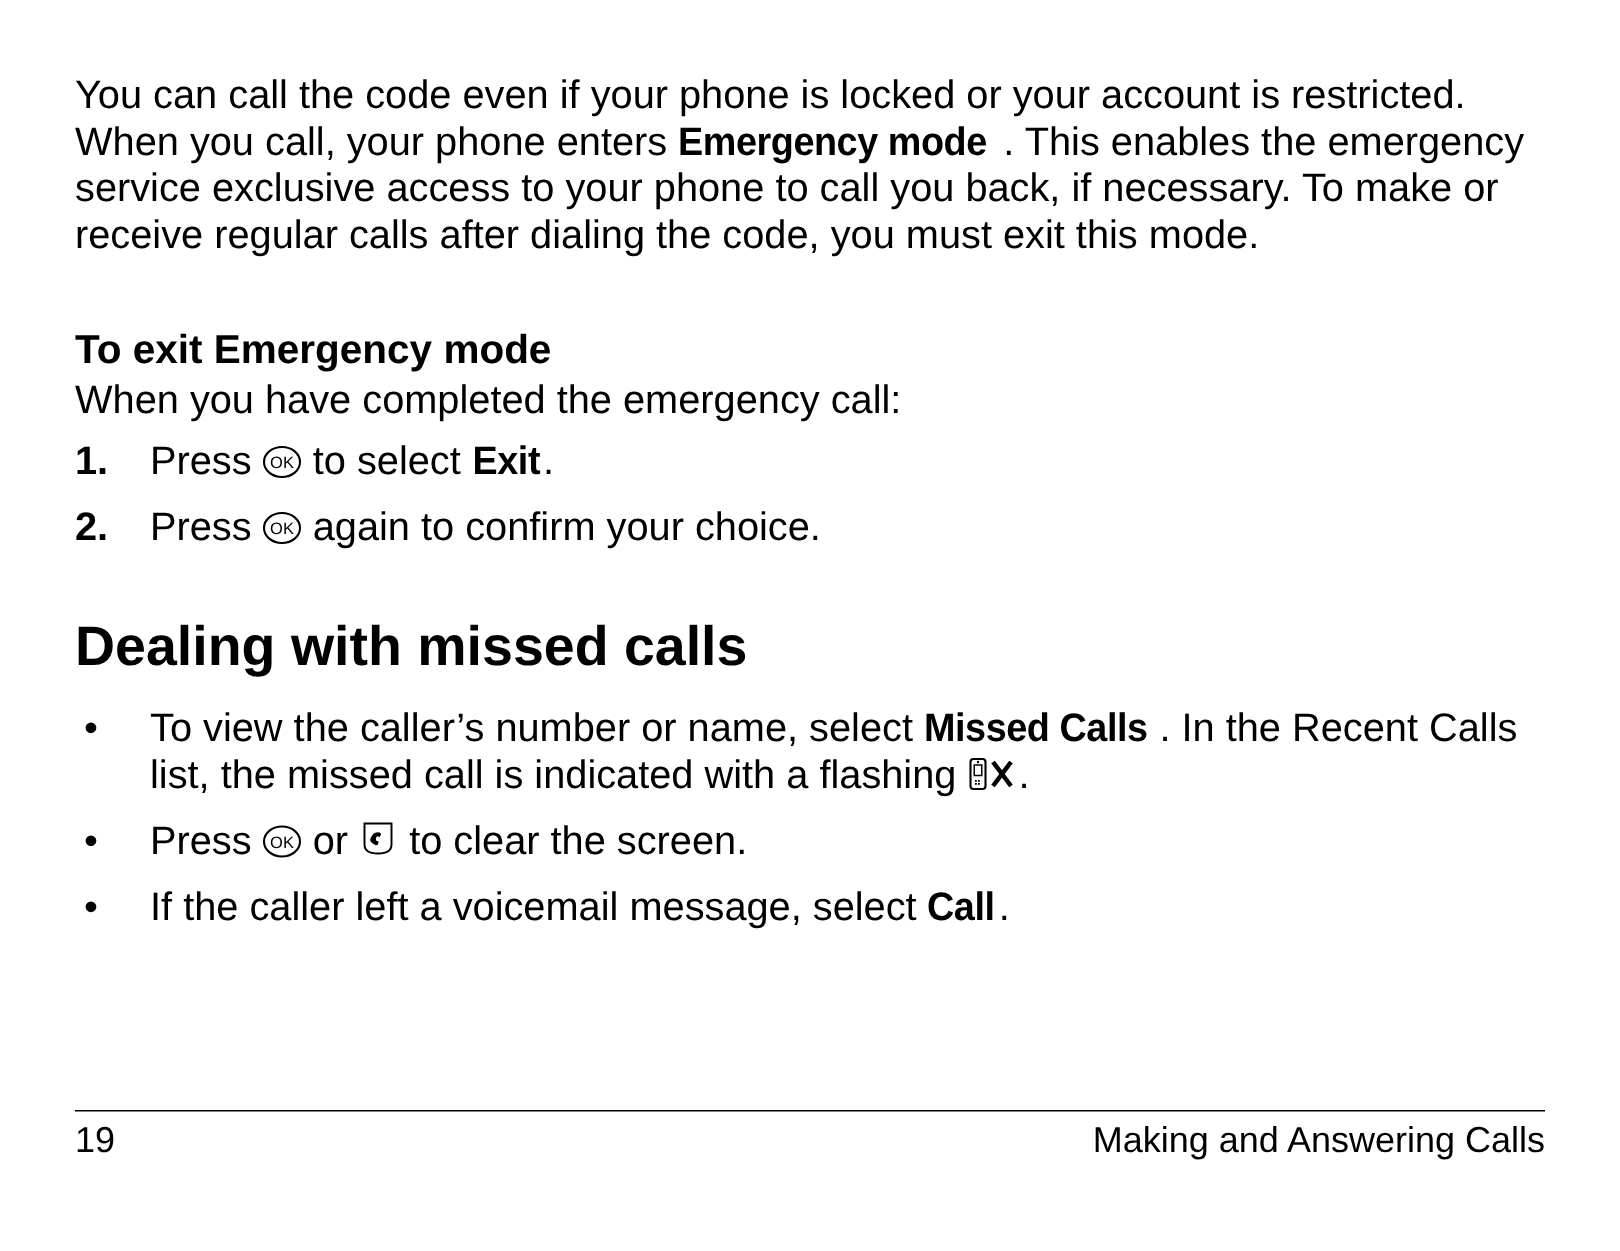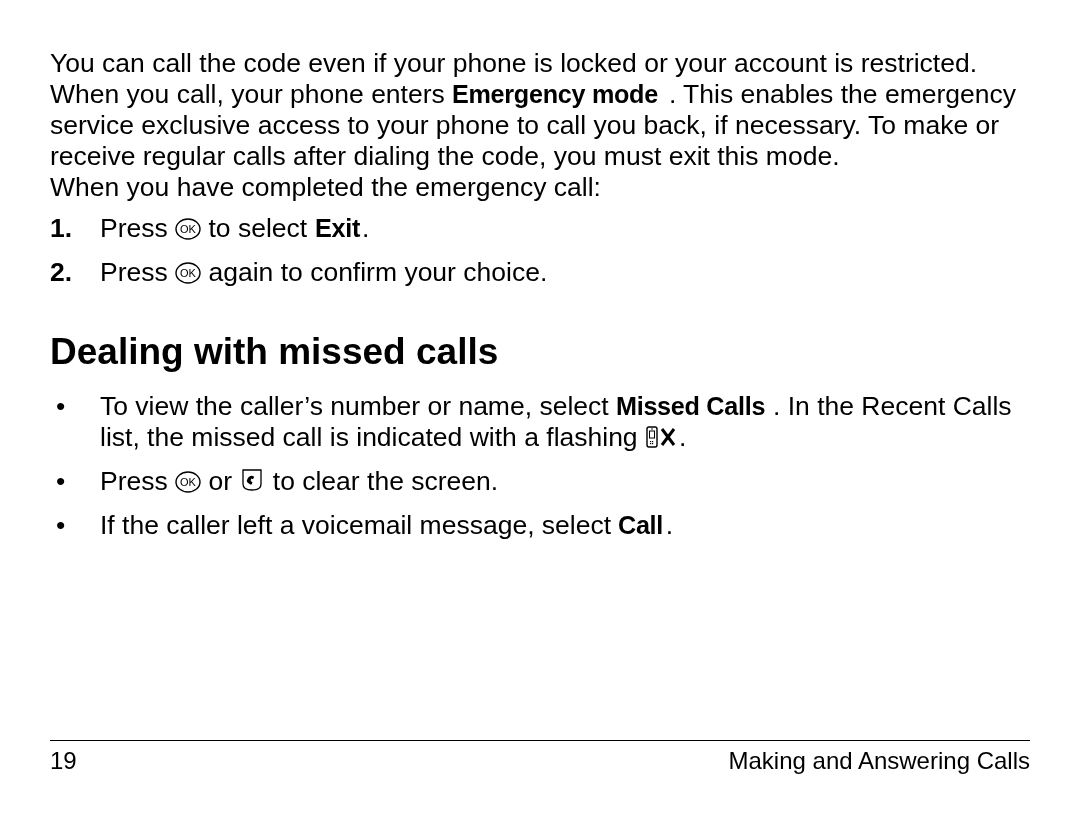--- a/index.html
+++ b/index.html
@@ -93,20 +93,21 @@
 </style>
 </head>
 <body>
 
 <div class="page">
 
   <p class="para">
     <span>You can call the code even if your phone is locked or your account is restricted. When you call, your phone enters </span><span class="cond">Emergency mode</span><span>. This enables the emergency service exclusive access to your phone to call you back, if necessary. To make or receive regular calls after dialing the code, you must exit this mode.</span>
   </p>
 
+  <h3 class="sub-header">To exit Emergency mode</h3>
   <p class="para">When you have completed the emergency call:</p>
 
   <ol class="list">
     <li class="oli">
       <span class="marker">1.</span>
       <span>Press </span><span class="icon"><svg width="26" height="22" viewBox="0 0 26 22">
             <ellipse cx="13" cy="11" rx="12" ry="10" fill="none" stroke="#000" stroke-width="1.4"></ellipse>
             <text x="13" y="15" text-anchor="middle" font-family="Arial" font-size="11" font-weight="normal" fill="#000">OK</text>
           </svg></span><span> to select </span><span class="cond">Exit</span><span>.</span>
     </li>

